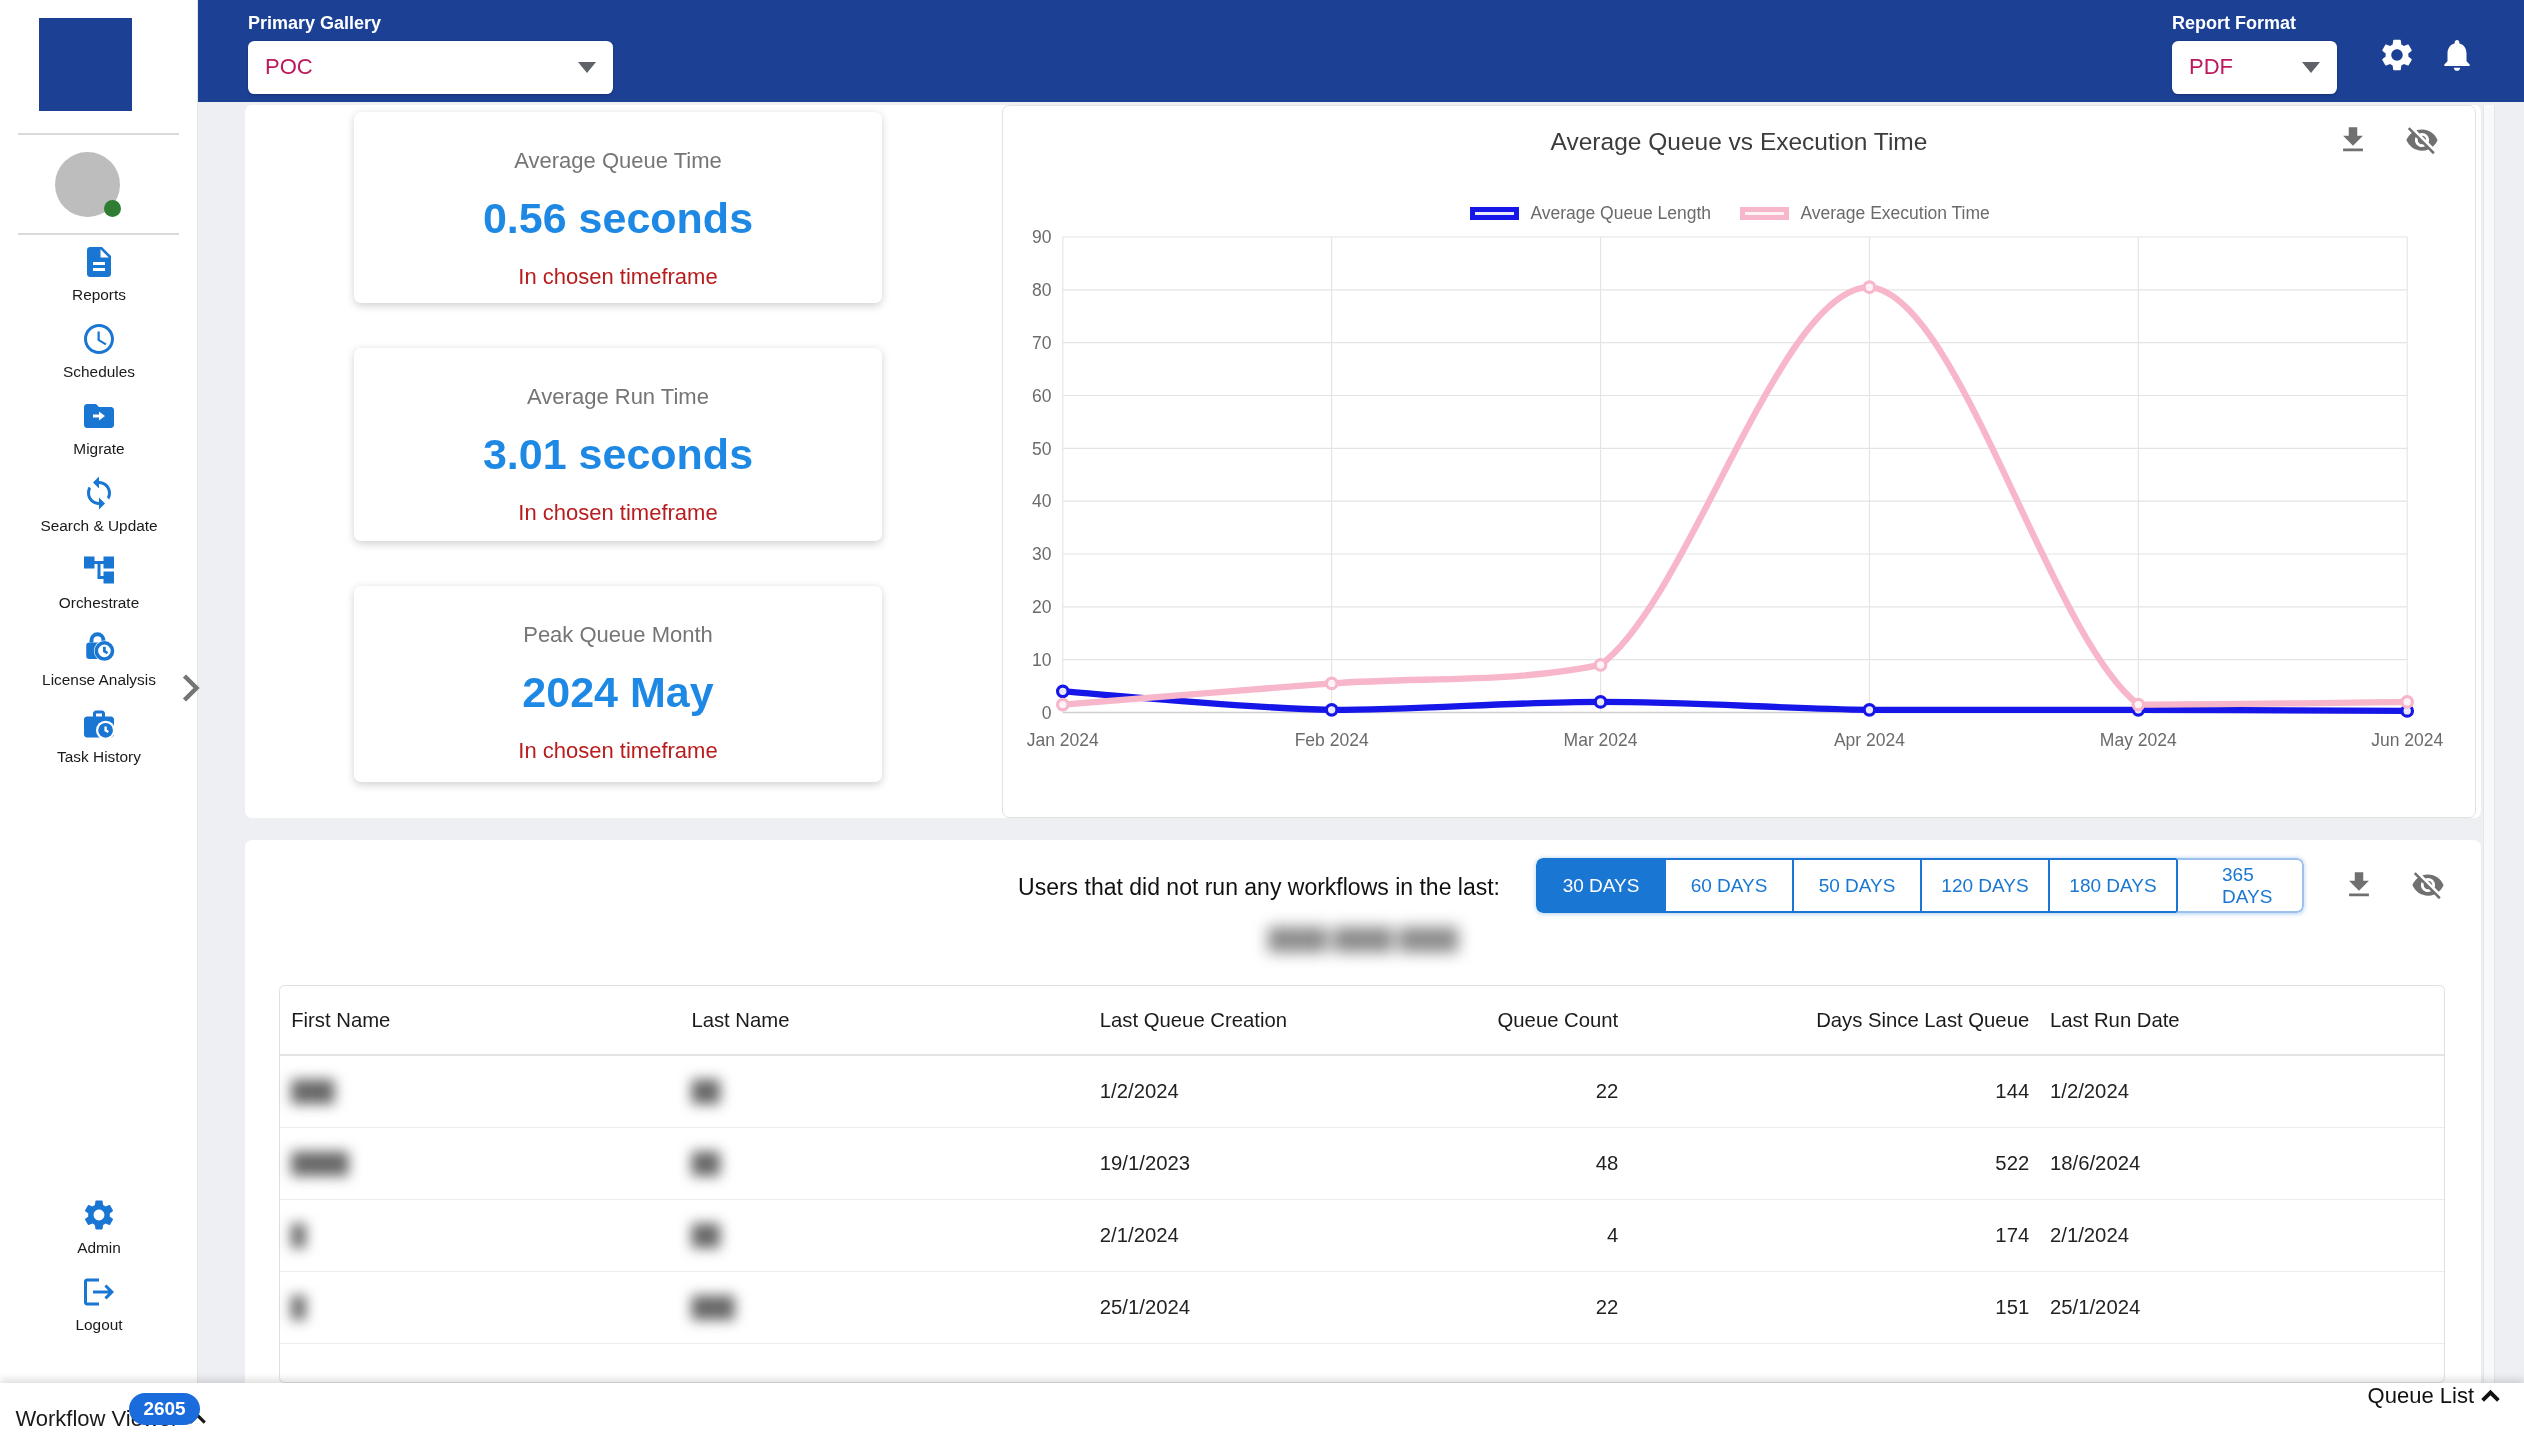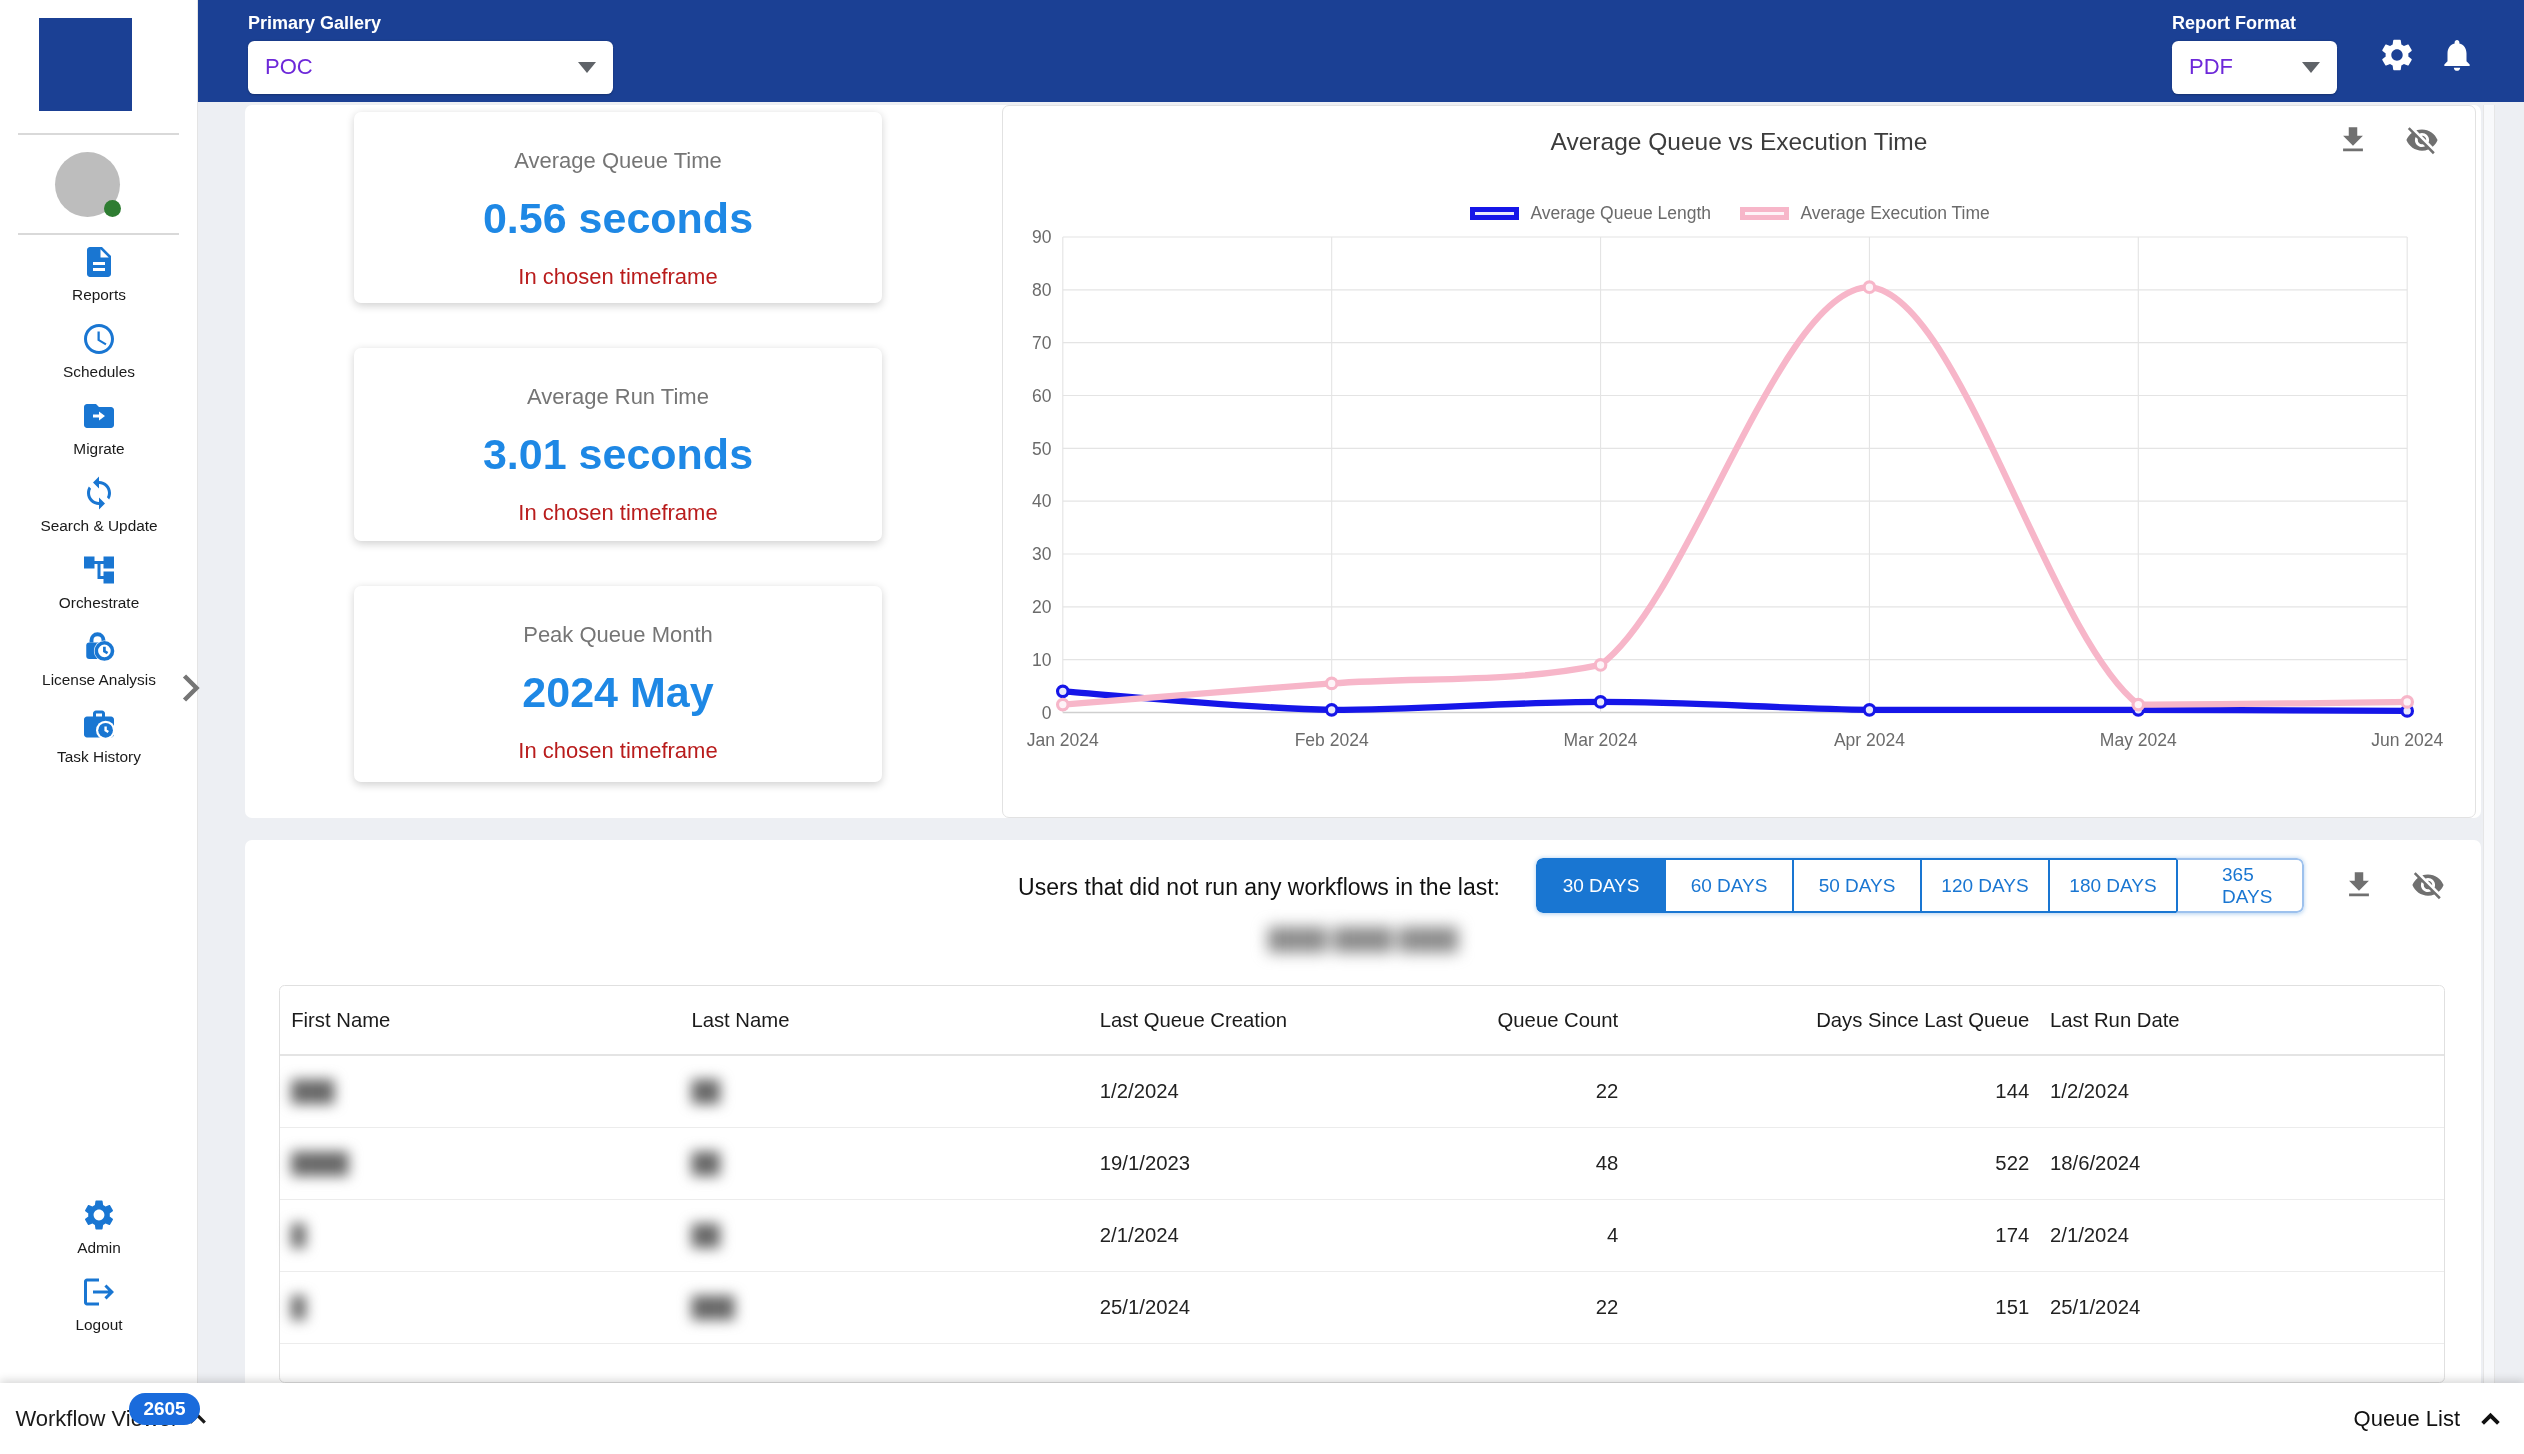--- a/index.html
+++ b/index.html
@@ -5,21 +5,21 @@
   * { margin:0; padding:0; box-sizing:border-box; }
   html,body { width:2525px; height:1455px; }
   body { font-family:"Liberation Sans", sans-serif; background:#EDEFF3; position:relative; overflow:hidden; }
 
   
   .topbar { position:absolute; left:198px; top:0; right:0; height:102px; background:#1B4094; }
   .hdr-group { position:absolute; top:12.6px; }
   .hdr-label { color:#fff; font-size:18px; font-weight:bold; margin-bottom:7px; }
   .dropdown { background:#fff; border-radius:6.3px; height:53px; display:flex; align-items:center;
               padding:0 17px; justify-content:space-between; box-shadow:0 0.7px 2.1px rgba(0,0,0,.25); }
-  .dropdown .val { font-size:22px; color:#6d28d9; }
+  .dropdown .val { font-size:22px; color:#be185d; }
   .caret-down { width:0; height:0; border-left:9px solid transparent; border-right:9px solid transparent;
                 border-top:11.2px solid #5f6368; }
   .hdr-icon { position:absolute; top:36px; width:38px; height:38px; }
 
   
   .sidebar { position:absolute; left:0; top:0; width:198px; height:1383px; background:#fff;
              border-right:0.7px solid #e4e4e4; }
   .logo { position:absolute; left:39px; top:17.5px; width:93px; height:93px; background:#1B4094; }
   .side-div { position:absolute; left:18px; right:18px; height:0; border-top:2.1px solid #d9d9d9; }
   .avatar { position:absolute; left:55px; top:152px; width:65px; height:65px; border-radius:50%; background:#BDBDBD; }
@@ -86,21 +86,21 @@
   .partial-row { height:38px; }
 
   
   .bottombar { position:absolute; left:0; top:1383px; width:2525px; height:72px; background:#fff;
                box-shadow:0 -2.8px 8.4px rgba(0,0,0,.15); }
   .wf-left { position:absolute; left:15.4px; top:0; height:72px; display:flex; align-items:center; }
   .wf-label { font-size:22px; color:#1a1a1a; }
   .wf-chevron { margin-left:7px; width:25px; height:25px; }
   .wf-badge { position:absolute; left:114px; top:9.8px; background:#1A6BDC; color:#fff; font-size:19px;
               font-weight:bold; border-radius:17px; padding:4.9px 14px; }
-  .ql-right { position:absolute; right:21px; top:0; height:72px; display:flex; align-items:center; gap:17px; }
+  .ql-right { position:absolute; right:21px; top:0; height:72px; display:flex; gap:3px; }
   .ql-label { font-size:22px; color:#111; font-weight:500; }
   .ql-chevron { width:27px; height:27px; }
 </style>
 </head>
 <body>
 
 <div class="sidebar">
   <div class="side-div" style="top:133px"></div>
   <div class="avatar">
     <div class="status-dot"></div>

